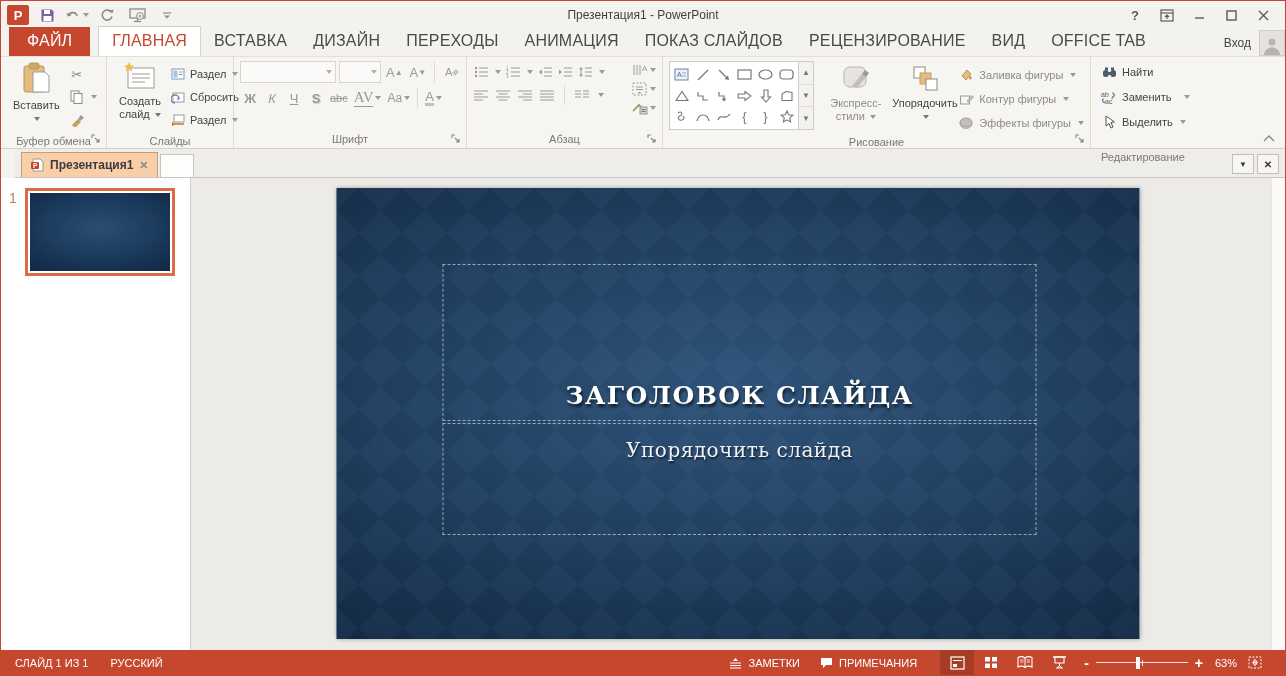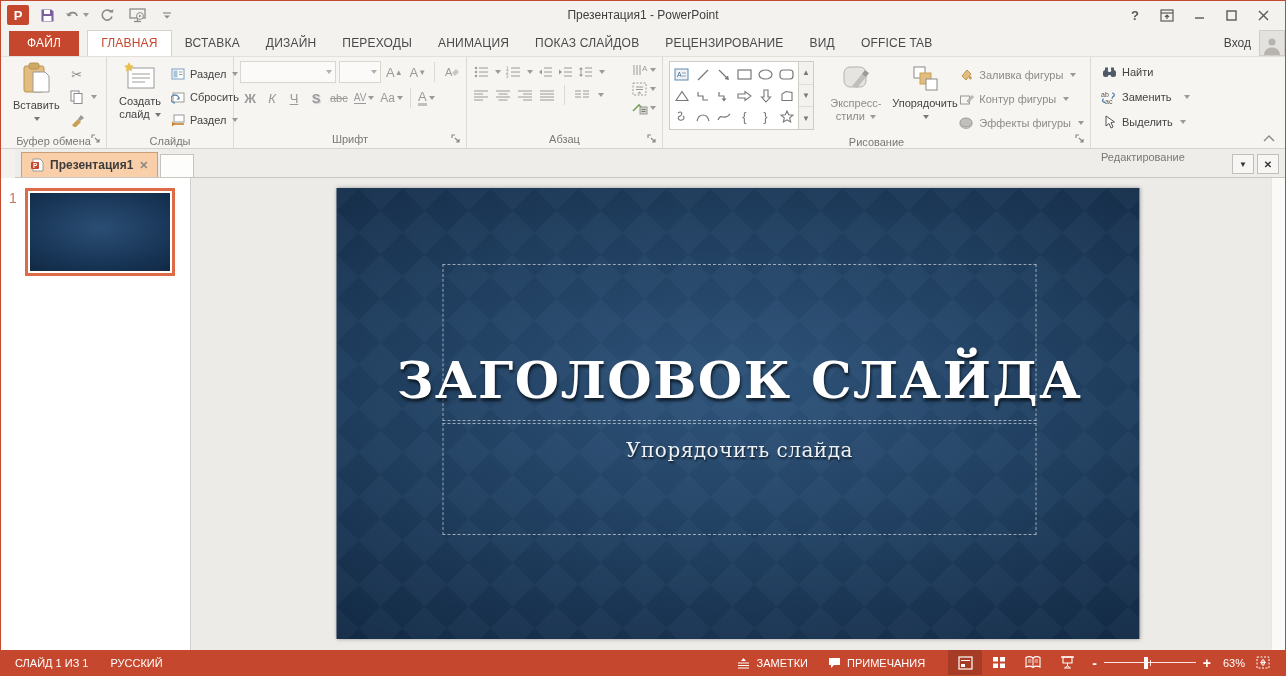--- a/index.html
+++ b/index.html
@@ -11,21 +11,21 @@
   .titlebar { height:28px; display:flex; align-items:center; position:relative; background:#f3f2ef; flex:0 0 auto; }
   .qat { display:flex; align-items:center; gap:6px; padding-left:6px; z-index:2; }
   .qat-btn { width:24px; height:22px; display:flex; align-items:center; justify-content:center; color:#8a8a8a; }
   .ppt-logo { width:22px; height:20px; background:#c5472e; border-radius:2px; color:#fff; font-weight:bold; font-size:13px; display:flex; align-items:center; justify-content:center; }
   .win-title { position:absolute; left:0; right:0; text-align:center; font-size:12px; color:#3f3f3f; pointer-events:none; }
   .win-controls { margin-left:auto; display:flex; align-items:center; gap:4px; padding-right:8px; z-index:2; }
   .win-btn { width:28px; height:22px; display:flex; align-items:center; justify-content:center; color:#5a5a5a; font-size:13px; }
 
   
   .tabrow { height:27px; display:flex; align-items:flex-end; padding-left:8px; flex:0 0 auto; position:relative; }
-  .rtab { padding:5px 13px 6px 13px; font-size:12px; color:#4a4a4a; letter-spacing:.2px; cursor:default; }
+  .rtab { padding:5px 13px 6px 13px; font-size:16px; color:#4a4a4a; letter-spacing:.2px; cursor:default; }
   .rtab.file { background:#c5472e; color:#fff; margin-right:8px; padding:5px 18px 6px 18px; }
   .rtab.active { background:#fff; color:#c5472e; border:1px solid #d5d2cc; border-bottom:none; }
   .signin { margin-left:auto; display:flex; align-items:center; gap:8px; padding-right:0; align-self:center; }
   .signin-label { font-size:12px; color:#444; }
   .avatar { width:26px; height:26px; background:#e4e2df; border:1px solid #d0cdc8; display:flex; align-items:flex-end; justify-content:center; overflow:hidden; }
 
   
   .ribbon { height:93px; background:#f6f5f2; border-top:1px solid #e3e0db; border-bottom:1px solid #d5d2cc; display:flex; flex:0 0 auto; position:relative; }
   .rgroup { display:flex; flex-direction:column; border-right:1px solid #ddd9d3; position:relative; padding:2px 2px 0 2px; }
   .rgroup-body { flex:1; display:flex; align-items:flex-start; padding:2px 4px; }
@@ -76,27 +76,27 @@
   .slide { position:absolute; left:50%; transform:translateX(-50%); top:10px; width:803px; height:451px;
     background:radial-gradient(ellipse 115% 95% at 50% 45%, #2e5379 0%, #1f3d5d 40%, #122943 72%, #0a1829 100%);
     box-shadow:0 0 4px rgba(0,0,0,.35); }
   .slide::before { content:""; position:absolute; inset:0;
     background-image:
       linear-gradient(45deg, rgba(140,175,215,.05) 25%, transparent 25%, transparent 75%, rgba(140,175,215,.05) 75%),
       linear-gradient(-45deg, rgba(140,175,215,.05) 25%, transparent 25%, transparent 75%, rgba(140,175,215,.05) 75%);
     background-size:44px 44px; }
   .ph { position:absolute; left:106px; width:594px; border:1px dashed rgba(255,255,255,.55); }
   .ph-title { top:76px; height:157px; display:flex; align-items:flex-end; justify-content:center; padding-bottom:10px; }
-  .ph-title .txt { font-family:"DejaVu Serif", serif; font-weight:bold; font-size:51px; color:#fff; letter-spacing:1.5px; text-shadow:1px 3px 3px rgba(0,0,0,.65); white-space:nowrap; }
+  .ph-title .txt { font-family:"DejaVu Serif", serif; font-weight:bold; font-size:25px; color:#fff; letter-spacing:1.5px; text-shadow:1px 3px 3px rgba(0,0,0,.65); white-space:nowrap; }
   .ph-sub { top:235px; height:112px; display:flex; align-items:flex-start; justify-content:center; padding-top:14px; }
   .ph-sub .txt { font-family:"DejaVu Serif", serif; font-size:20px; color:#eef2f6; letter-spacing:.5px; text-shadow:1px 2px 2px rgba(0,0,0,.6); }
   .editor-scrollstrip { position:absolute; right:0; top:0; bottom:0; width:14px; background:#fbfaf9; border-left:1px solid #e8e6e2; }
 
   
-  .statusbar { height:25px; background:#c5472e; color:#fff; display:flex; align-items:flex-end; font-size:11px; flex:0 0 auto; padding:0 8px 0 14px; gap:4px; }
+  .statusbar { height:25px; background:#c5472e; color:#fff; display:flex; align-items:flex-end; font-size:11px; flex:0 0 auto; padding:0 16px 0 14px; gap:4px; }
   .sb-item { display:flex; align-items:center; gap:5px; padding:0 9px; height:100%; white-space:nowrap; }
   .sb-right { margin-left:auto; display:flex; align-items:center; height:100%; }
   .viewbtn { width:34px; height:100%; display:flex; align-items:center; justify-content:center; }
   .viewbtn.active { background:#a63c26; }
   .zoom-wrap { display:flex; align-items:center; gap:7px; padding:0 8px; }
   .zoom-track { position:relative; width:92px; height:12px; }
   .zoom-track .line { position:absolute; left:0; right:0; top:5px; height:1px; background:rgba(255,255,255,.85); }
   .zoom-track .mid { position:absolute; left:50%; top:3px; width:1px; height:6px; background:rgba(255,255,255,.85); }
   .zoom-thumb { position:absolute; left:44%; top:0; width:4px; height:12px; background:#fff; }
   .zoom-sign { font-size:14px; font-weight:bold; line-height:10px; }
@@ -324,21 +324,21 @@
                 <path d="M8 8 l4-4 3 3 -4 4 z" fill="#c9c6c1"></path>
               </svg>
           </div>
         </div>
         <div class="row" style="gap:2px;">
           <div class="fmt-btn" style="font-weight:bold;">Ж</div>
           <div class="fmt-btn" style="font-style:italic;">К</div>
           <div class="fmt-btn" style="text-decoration:underline;">Ч</div>
           <div class="fmt-btn" style="text-shadow:1px 1px 1px #ccc;font-weight:bold;">S</div>
           <div class="fmt-btn" style="text-decoration:line-through;font-size:11px;">abc</div>
-          <div class="fmt-btn" style="font-size:10px;">
+          <div class="fmt-btn" style="font-size:15px;font-family:Liberation Serif, serif;">
               <span style="border-bottom:1px solid #9a9a9a;">AV</span>
               <span class="caret lite"></span>
             </div>
           <div class="fmt-btn" style="font-size:12px;">
               <span>Aa</span>
               <span class="caret lite"></span>
             </div>
           <div class="vsep"></div>
           <div class="fmt-btn" style="font-size:13px;">
               <span style="border-bottom:3px solid #c0c0c0;line-height:13px;">А</span>

